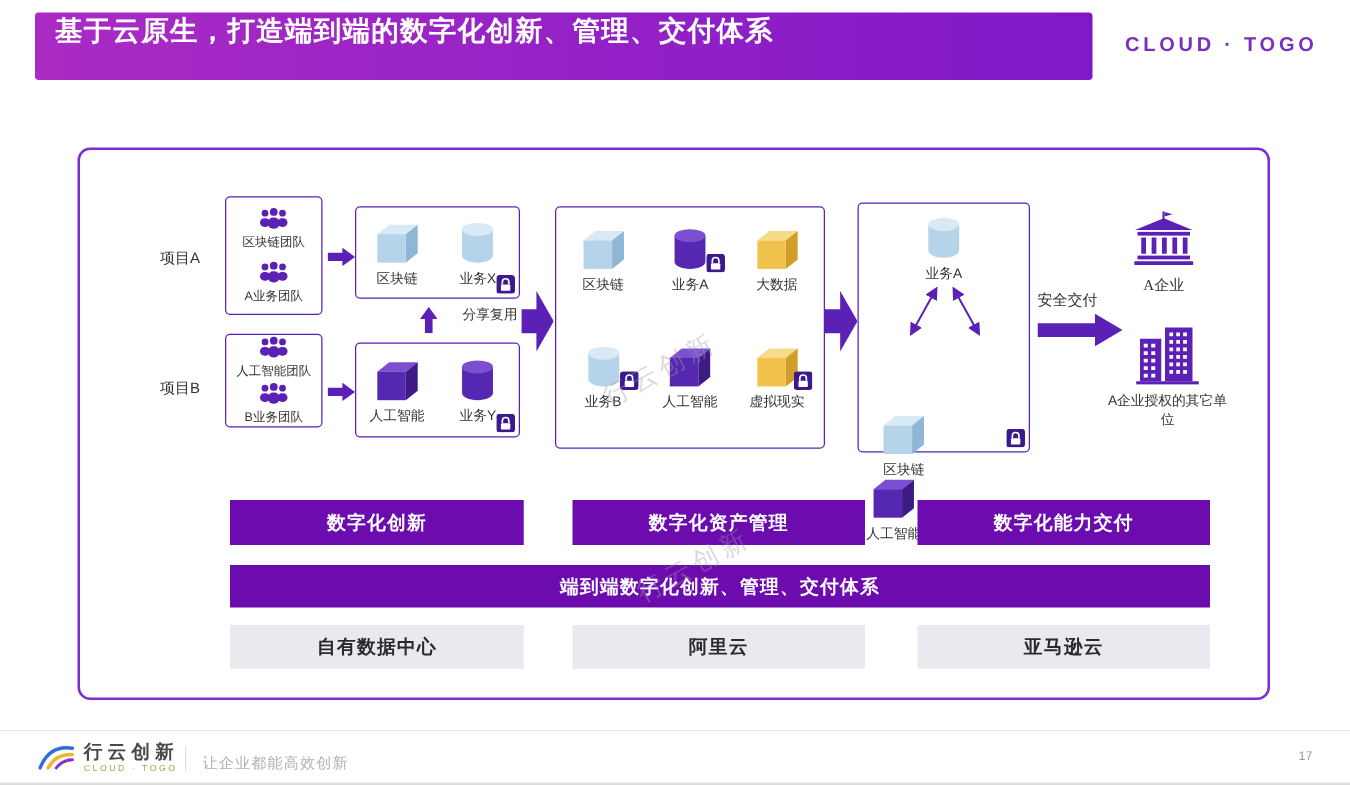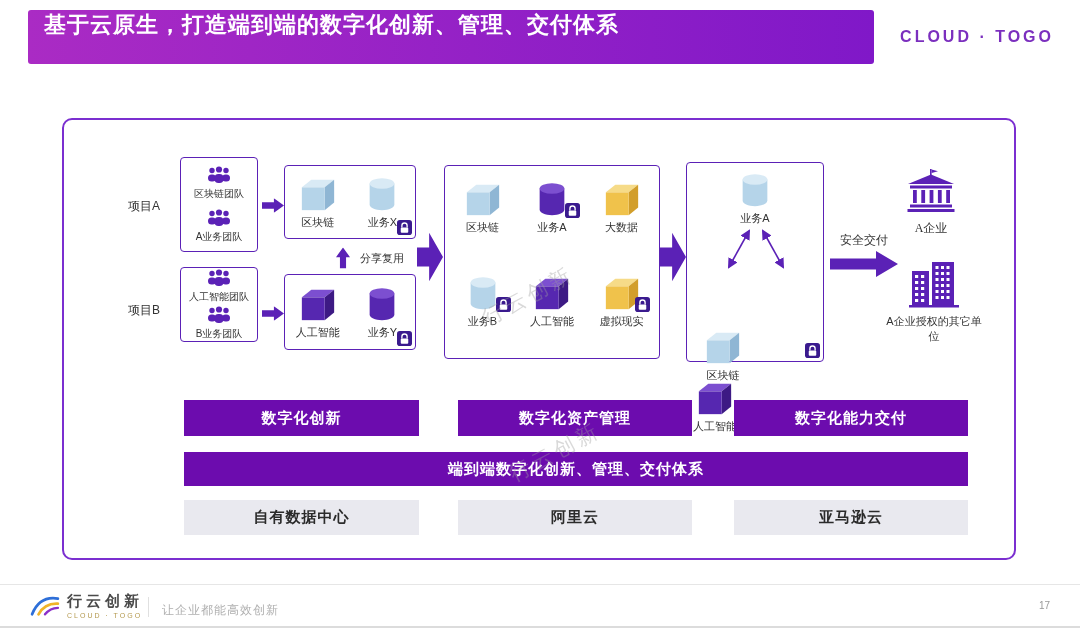--- a/index.html
+++ b/index.html
@@ -21,23 +21,23 @@
   .team{display:flex;flex-direction:column;align-items:center;}
   .team-label{font-size:10px;color:#333;margin-top:2px;white-space:nowrap;}
   .stage-box{border:1px solid #5B21B6;border-radius:4px;background:#fff;}
   .s1{display:flex;justify-content:space-evenly;align-items:center;}
   .shape-cell{display:flex;flex-direction:column;align-items:center;position:relative;width:64px;}
   .shape-label{font-size:11px;color:#333;margin-top:2px;white-space:nowrap;}
   .lock{position:absolute;width:15px;height:15px;}
   .lock.corner{right:3px;bottom:3px;}
   .lock.onshape{right:4px;top:23px;}
   .s2-row{position:absolute;left:0;right:0;display:flex;justify-content:space-evenly;}
-  .share{display:flex;align-items:center;gap:10px;}
+  .share{display:flex;gap:20px;}
   .share-label{font-size:11px;color:#333;}
-  .dlv-label{font-size:12px;color:#333;text-align:center;}
+  .dlv-label{font-size:12px;color:#333;text-align:left;}
   .bldg-label{font-size:12px;color:#333;text-align:center;}
   .bldg-label.small{font-size:11px;line-height:1.35;}
 
   
   .bar{position:absolute;display:flex;align-items:center;justify-content:center;}
   .bar.purple{background:#6C0CAE;color:#fff;font-weight:bold;font-size:15px;letter-spacing:1px;}
   .bar.gray{background:#E9E9EF;color:#2B2B2B;font-weight:bold;font-size:15px;letter-spacing:1px;}
 
   
   .wm{position:absolute;color:#9E9E9E;opacity:.38;font-size:21px;letter-spacing:4px;transform:rotate(-28deg);pointer-events:none;z-index:6;}

